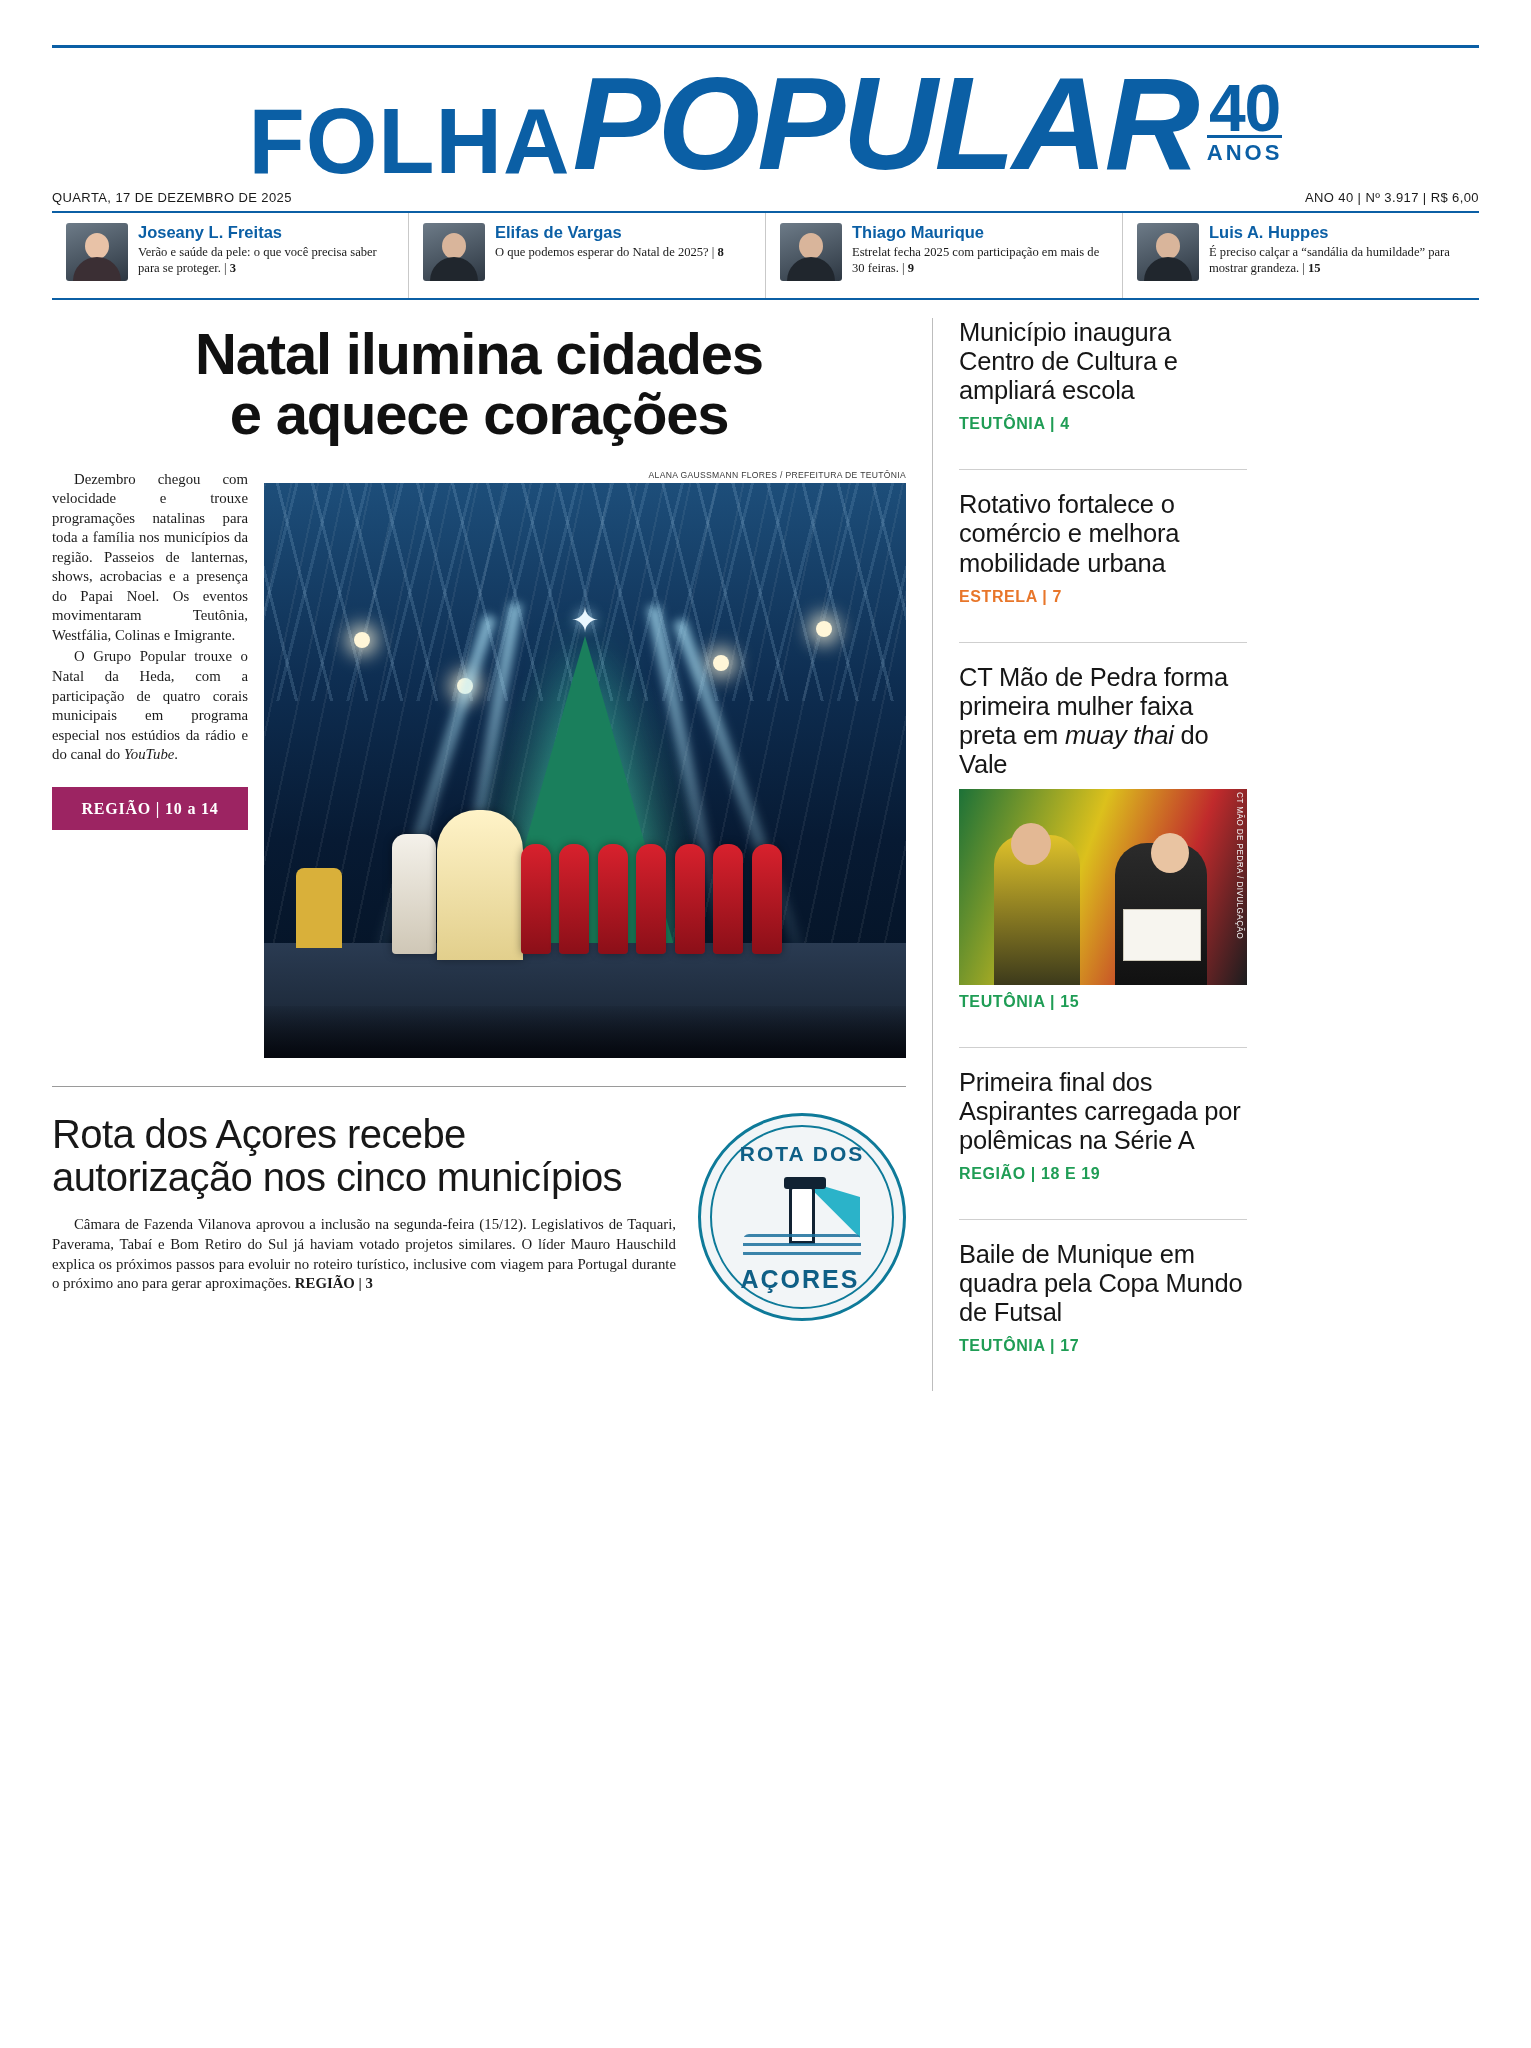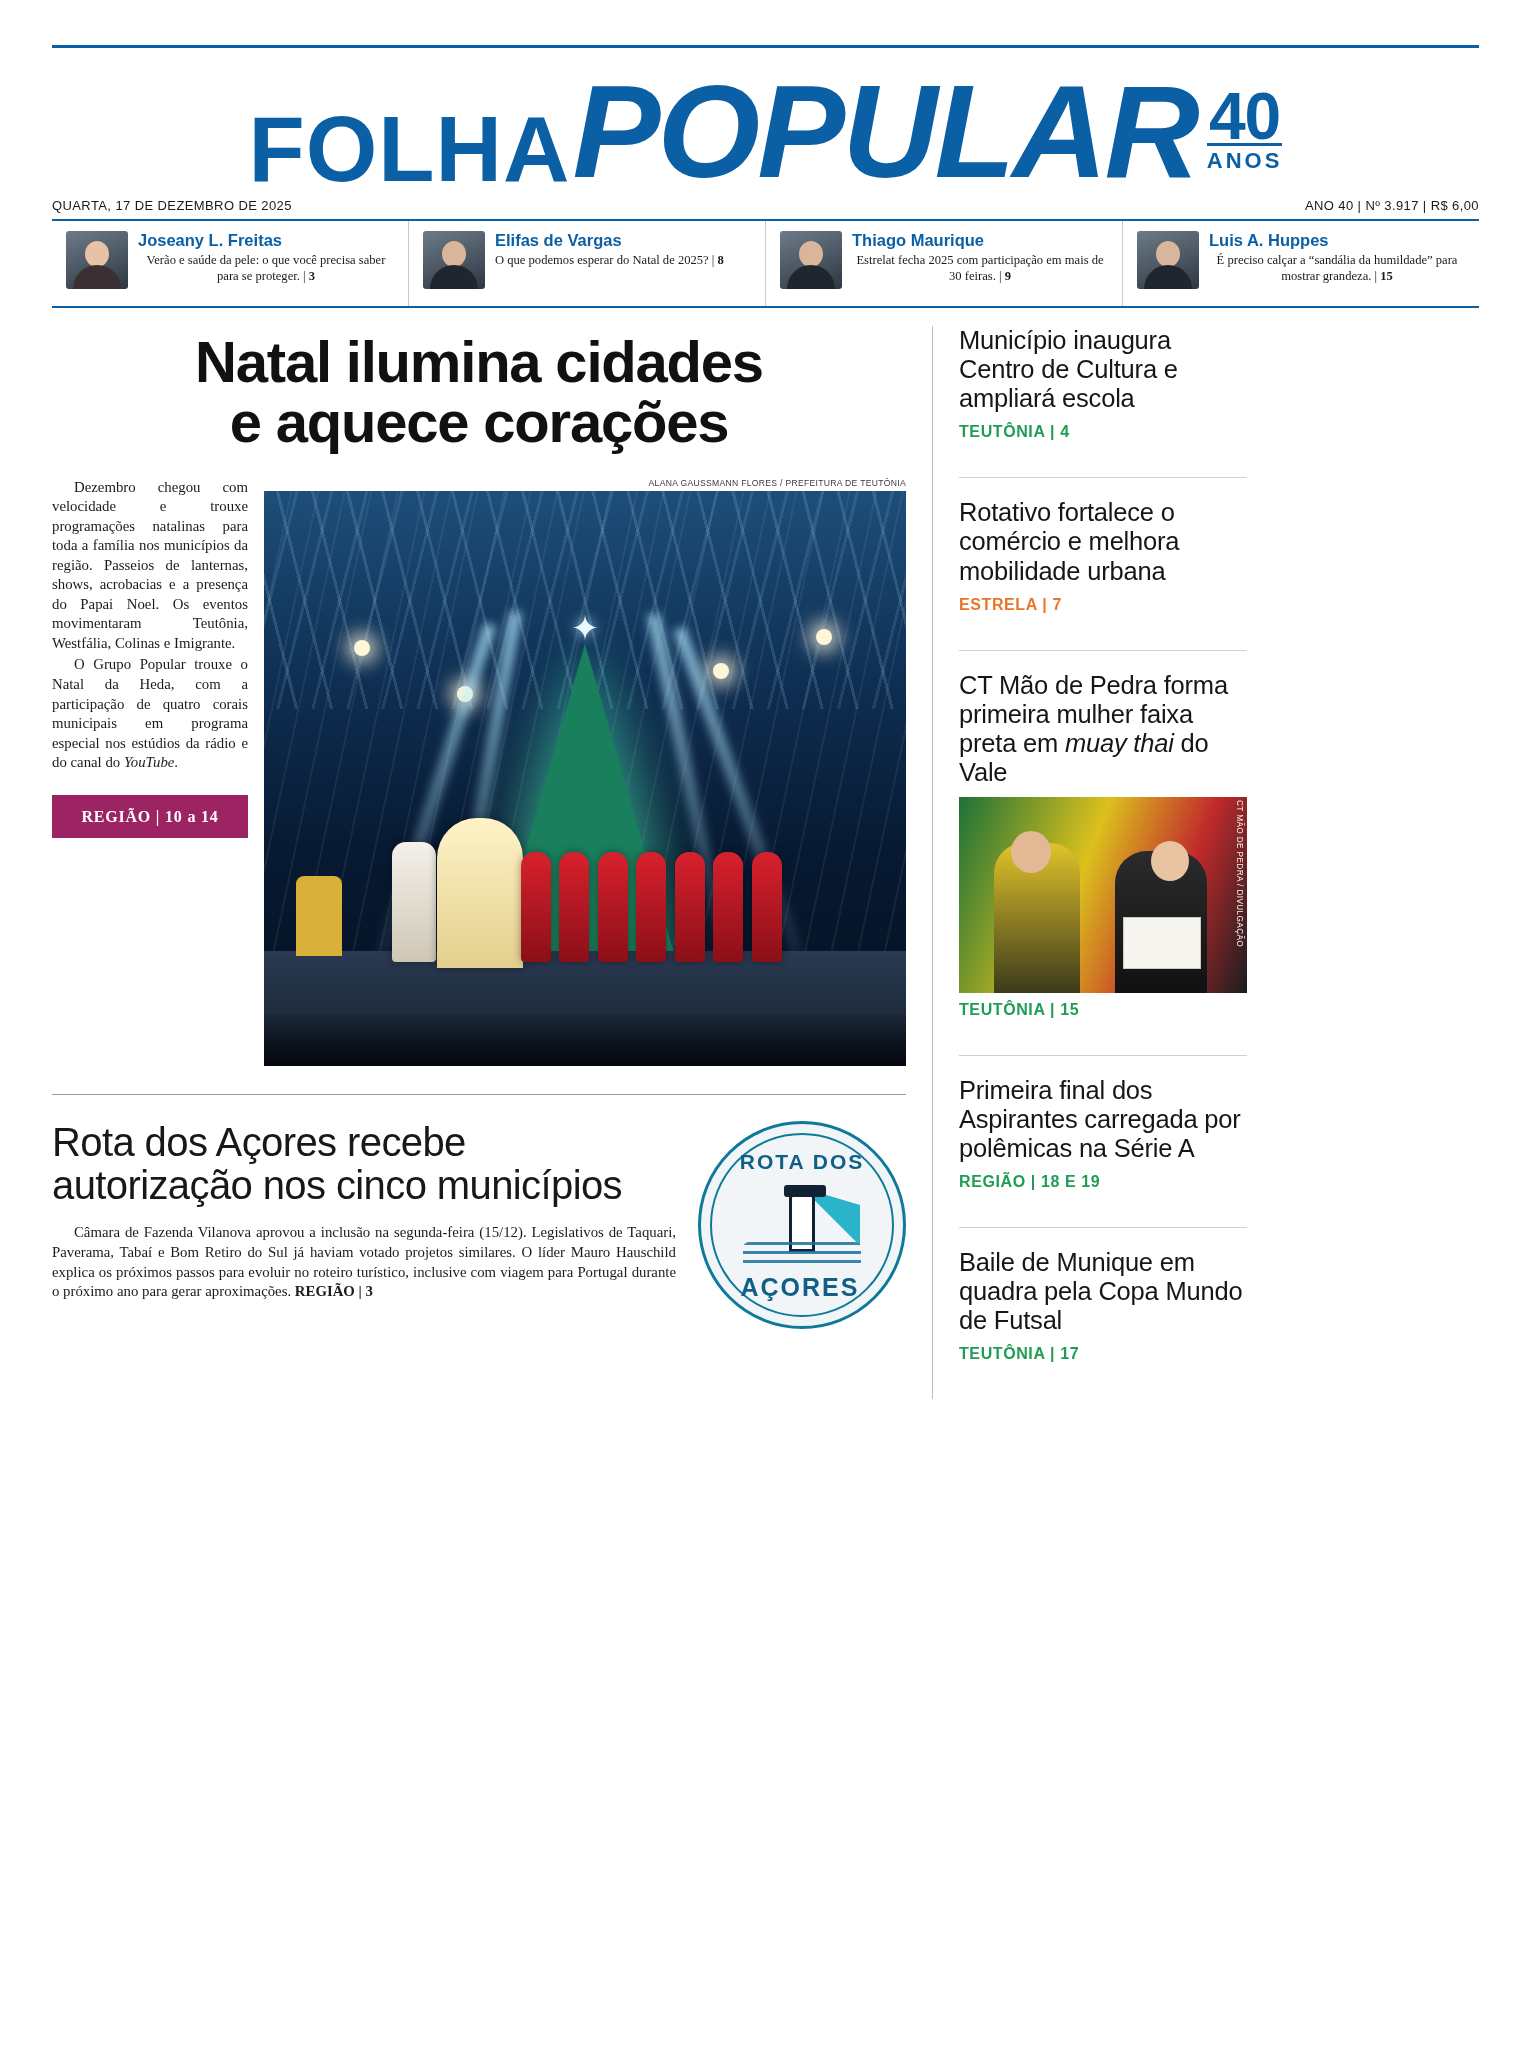--- a/index.html
+++ b/index.html
@@ -9,21 +9,21 @@
     height: 2048px;
     background: #ffffff;
     font-family: "Liberation Sans", sans-serif;
     color: #1a1a1a;
     overflow: hidden;
   }
   .page { position: relative; width: 1531px; height: 2048px; padding: 0 52px; }
 
   
   .rule-top { border-top: 3px solid #0b5fa5; margin-top: 45px; }
-  .masthead { display: flex; align-items: flex-end; justify-content: center; padding-top: 28px; }
+  .masthead { display: flex; align-items: flex-end; justify-content: center; padding-top: 20px; }
   .logo {
     font-family: "Liberation Sans", sans-serif;
     font-weight: bold;
     color: #0b5fa5;
     letter-spacing: -2px;
     line-height: 0.85;
   }
   .logo-folha { font-size: 92px; letter-spacing: 1px; }
   .logo-popular { font-size: 132px; font-style: italic; letter-spacing: -3px; margin-left: 2px; }
   .logo-anniv { display: flex; flex-direction: column; align-items: center; margin-left: 10px; margin-bottom: 14px; }
@@ -44,21 +44,21 @@
     width: 62px; height: 58px; flex: 0 0 62px;
     border-radius: 3px; position: relative; overflow: hidden;
     background: linear-gradient(160deg,#6d7b88,#2d3742);
   }
   .colm .photo .head { position: absolute; width: 24px; height: 26px; border-radius: 50%; background: #d9b59b; left: 19px; top: 10px; }
   .colm .photo .body { position: absolute; width: 48px; height: 24px; border-radius: 24px 24px 0 0; background: #20262d; left: 7px; bottom: 0; }
   .colm .photo.f .head { background: #e8c2a7; }
   .colm .photo.f .body { background: #3b2f34; }
   .colm .txt { min-width: 0; }
   .colm .name { color: #0b5fa5; font-size: 16.5px; font-weight: bold; line-height: 1.1; margin-bottom: 3px; }
-  .colm .desc { font-family: "Liberation Serif", serif; font-size: 12.6px; line-height: 1.28; color: #1a1a1a; text-align: center; }
+  .colm .desc { font-family: "Liberation Serif", serif; font-size: 12.6px; line-height: 1.28; color: #1a1a1a; }
   .colm .desc b { font-weight: bold; }
 
   
   .body-grid { display: flex; padding-top: 18px; }
   .main-col { width: 880px; padding-right: 26px; }
   .side-col { width: 315px; padding-left: 26px; border-left: 1px solid #bdbdbd; }
 
   
   .lead-title {
     font-size: 58px; font-weight: bold; line-height: 1.03; text-align: center;

